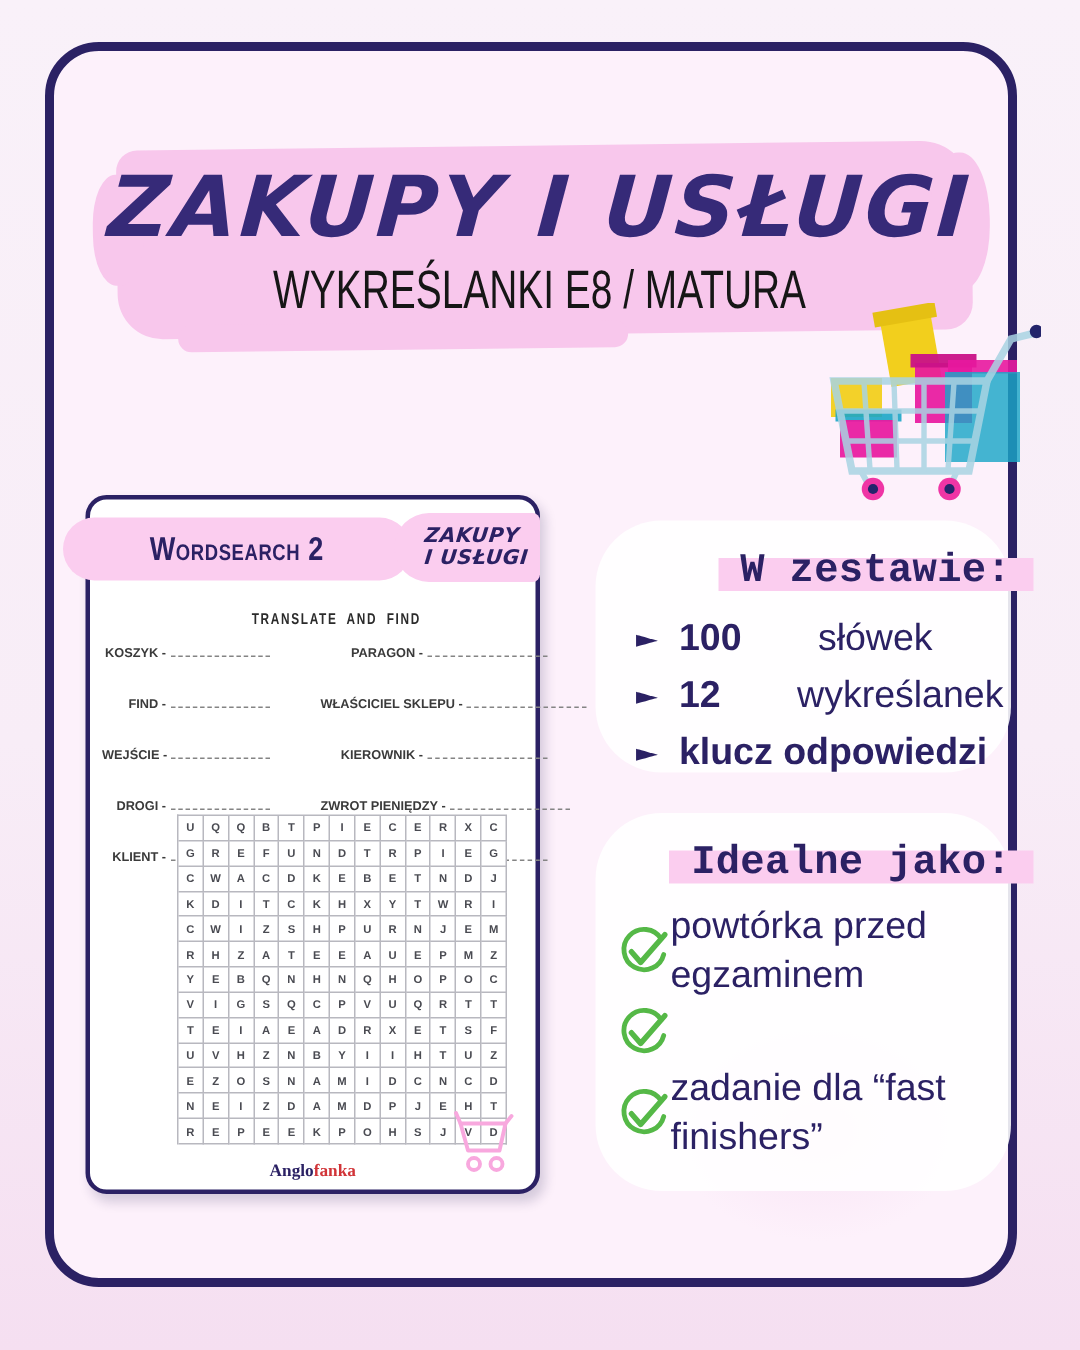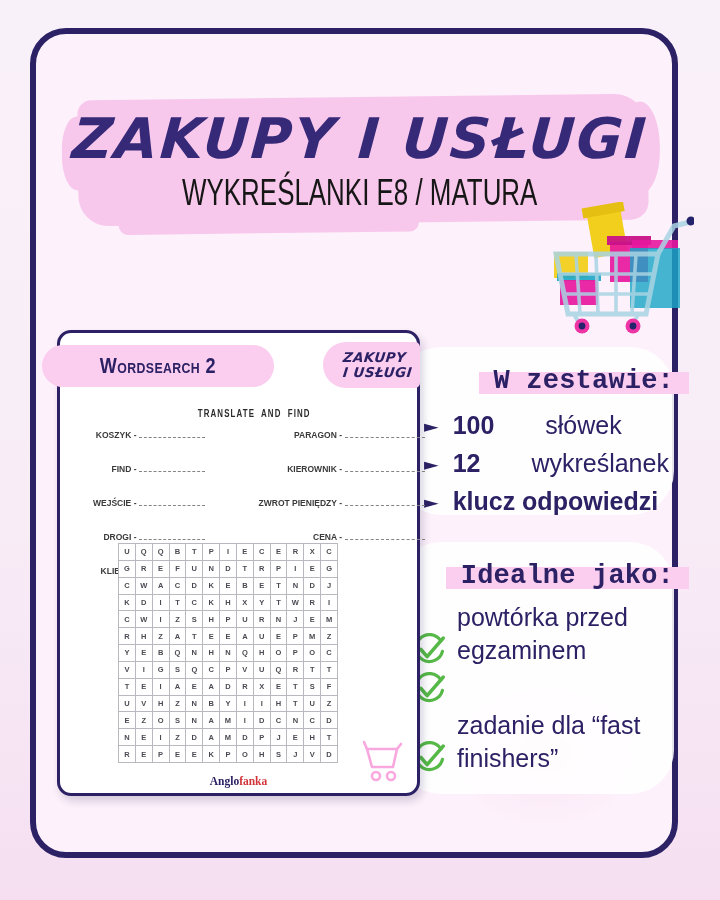--- a/index.html
+++ b/index.html
@@ -37,21 +37,21 @@
   }
   .subtitle{position:absolute;left:0;right:0;top:172px;text-align:center;z-index:2;}
   .subtitle-inner{
     display:inline-block;transform:scaleX(.72);transform-origin:center;
     font-size:36px;font-weight:normal;color:#161616;letter-spacing:0;
   }
   .cart-top{position:absolute;left:534px;top:202px;width:160px;height:132px;z-index:1;}
 
   
   .sheet{
-    position:absolute;left:57px;top:330px;width:363px;height:466px;z-index:2;
+    position:absolute;left:57px;top:330px;width:303px;height:466px;z-index:2;
     background:#fff;border:3px solid var(--navy);border-radius:14px;
     box-shadow:3px 5px 8px rgba(30,20,80,.18);
   }
   .sheet-bar{
     position:absolute;left:-18px;top:12px;width:232px;height:42px;
     background:var(--pink);border-radius:21px;
     display:flex;align-items:center;justify-content:center;
   }
   .sheet-bar-text{
     font-variant:small-caps;font-weight:bold;font-size:22px;color:var(--navy);
@@ -116,21 +116,21 @@
     background:var(--pink);z-index:-1;
   }
   .benefits-list{margin:15px 0 0 27px;display:flex;flex-direction:column;gap:9px;}
   .bullet-row{display:flex;align-items:center;color:var(--navy);font-size:25px;}
   .tri{
     font-family:"DejaVu Sans",sans-serif;font-size:19px;color:var(--navy);
     margin-right:14px;transform:scaleY(.85);
   }
   .btext b{font-weight:bold;} .btext .rest{font-weight:normal;padding-left:44px;}
   .ideal-list{margin:10px 8px 0 14px;display:flex;flex-direction:column;gap:3px;}
-  .check-row{display:flex;align-items:flex-end;gap:10px;font-size:25px;line-height:1.32;color:var(--navy);}
+  .check-row{display:flex;align-items:center;font-size:25px;line-height:1.32;color:var(--navy);}
   .check-icon{flex:0 0 36px;width:36px;height:36px;}
   .check-icon svg{width:36px;height:36px;display:block;}
 </style>
 </head>
 <body>
 
 <div class="frame"></div>
 
 <div class="brush">
     <span class="streak"></span>
@@ -200,20 +200,24 @@
       </div>
       <div class="ws-item">
         <span class="ws-label">KLIENT -</span>
         <span class="ws-line"></span>
       </div>
       <div class="ws-item">
         <span class="ws-label">PARAGON -</span>
         <span class="ws-line"></span>
       </div>
       <div class="ws-item">
+        <span class="ws-label">WŁAŚCICIEL SKLEPU -</span>
+        <span class="ws-line"></span>
+      </div>
+      <div class="ws-item">
         <span class="ws-label">KIEROWNIK -</span>
         <span class="ws-line"></span>
       </div>
       <div class="ws-item">
         <span class="ws-label">ZWROT PIENIĘDZY -</span>
         <span class="ws-line"></span>
       </div>
       <div class="ws-item">
         <span class="ws-label">CENA -</span>
         <span class="ws-line"></span>

